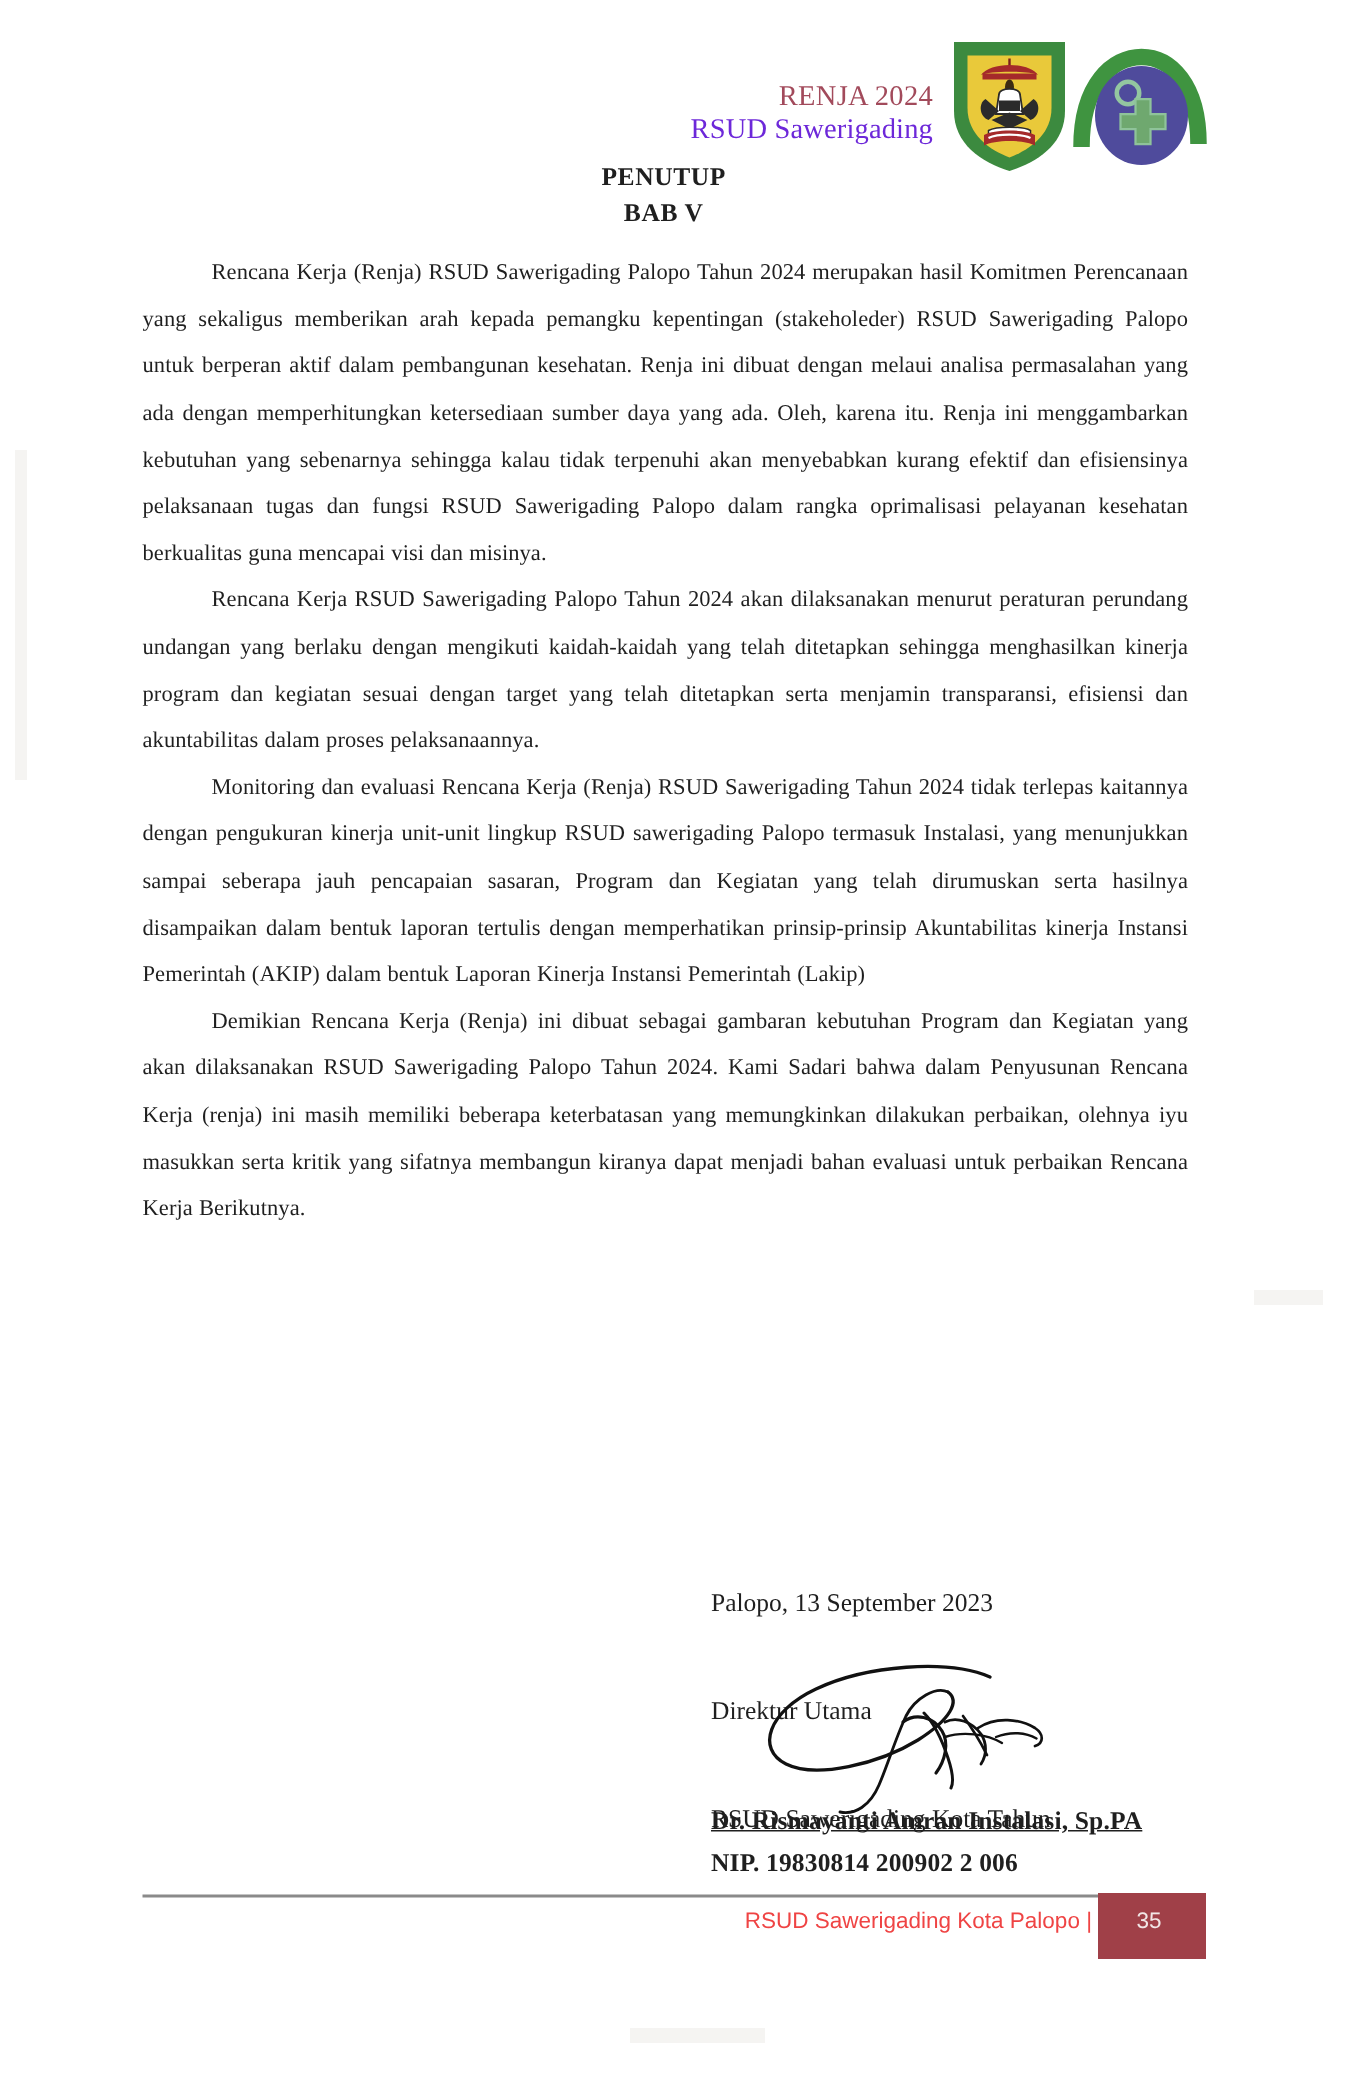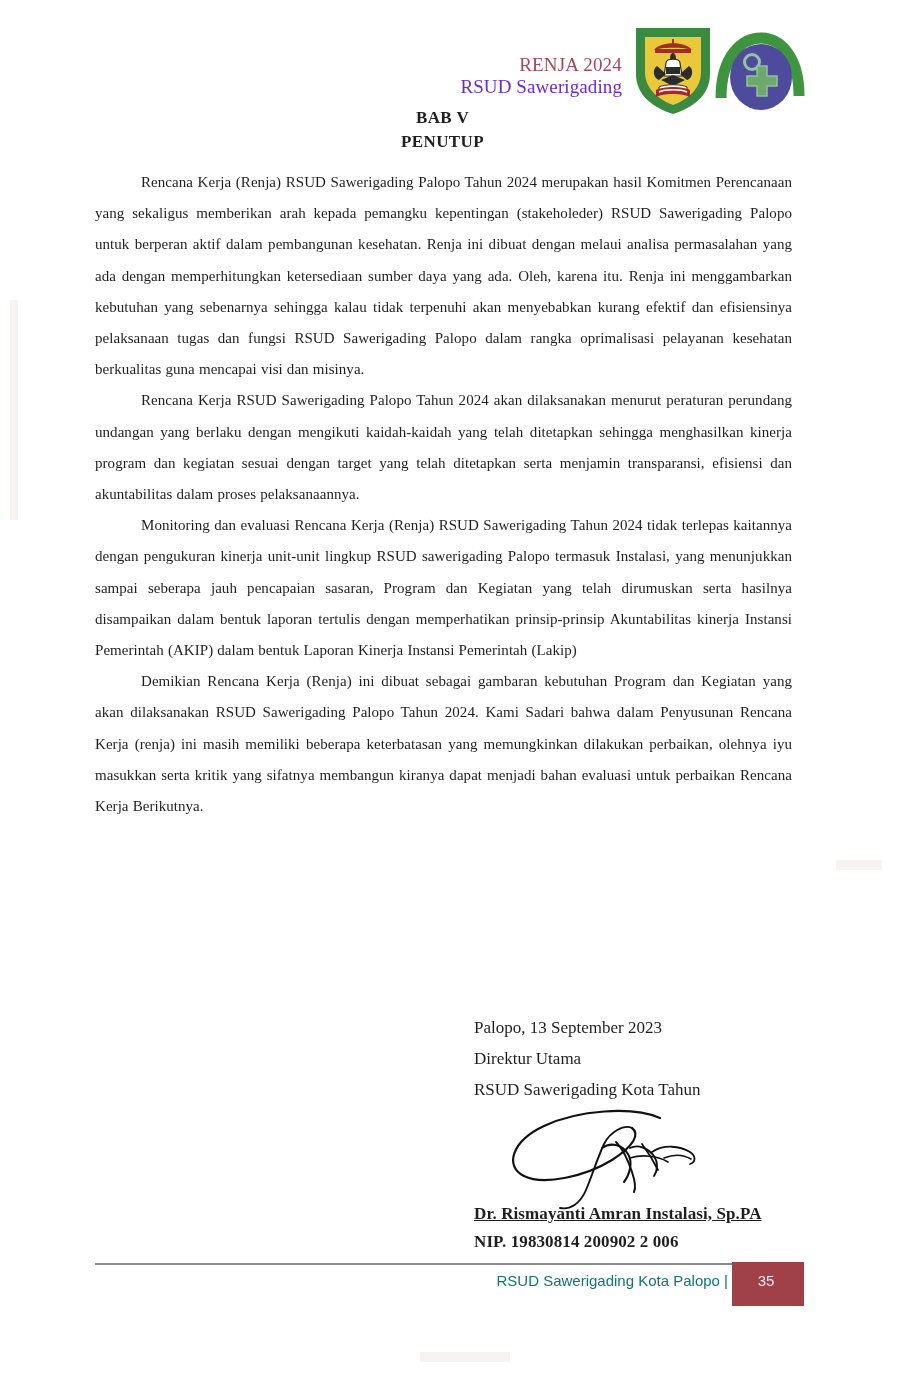--- a/index.html
+++ b/index.html
@@ -98,21 +98,21 @@
 
   
   .sign-block {
     position: absolute;
     top: 1012px;
     left: 474px;
     width: 330px;
     font-size: 17px;
     line-height: 31px;
   }
-  .sign-block div { white-space: nowrap; }
+  .sign-block div { white-space: nowrap; margin-top: 41px; }
 
   .signature-mark {
     position: absolute;
     top: 1104px;
     left: 482px;
     width: 230px;
     height: 110px;
     pointer-events: none;
   }
 
@@ -146,21 +146,21 @@
     background: #8a8a8a;
   }
   .footer-label {
     position: absolute;
     top: 1272px;
     left: 95px;
     width: 637px;
     text-align: right;
     font-family: "Liberation Sans", "DejaVu Sans", sans-serif;
     font-size: 15px;
-    color: #0f766e;
+    color: #ef4444;
     padding-right: 4px;
     box-sizing: border-box;
     white-space: nowrap;
   }
   .footer-pagebox {
     position: absolute;
     left: 732px;
     top: 1262px;
     width: 72px;
     height: 44px;
@@ -219,22 +219,22 @@
 
     <svg class="logo-hosp" viewBox="0 0 92 92">
       <path d="M7 76 C7 34 28 16 47 16 C66 16 85 34 85 74" fill="none" stroke="#3F9440" stroke-width="11" stroke-linecap="butt"></path>
       <ellipse cx="47" cy="55" rx="31" ry="33" fill="#4F4B9C"></ellipse>
       <circle cx="38" cy="40" r="7.5" fill="none" stroke="#93C6A0" stroke-width="3"></circle>
       <path d="M33 54 H43 V44 H53 V54 H63 V64 H53 V74 H43 V64 H33 Z" fill="#6FA86F" stroke="#8fc39a" stroke-width="1.5"></path>
     </svg>
   </div>
 
   <div class="chapter-title">
+    <div>PENUTUP</div>
     <div>BAB V</div>
-    <div>PENUTUP</div>
   </div>
 
   <div class="body-text">
     <p>Rencana Kerja (Renja) RSUD Sawerigading Palopo Tahun 2024 merupakan hasil Komitmen Perencanaan yang sekaligus memberikan arah kepada pemangku kepentingan (stakeholeder) RSUD Sawerigading Palopo untuk berperan aktif dalam pembangunan kesehatan. Renja ini dibuat dengan melaui analisa permasalahan yang ada dengan memperhitungkan ketersediaan sumber daya yang ada. Oleh, karena itu. Renja ini menggambarkan kebutuhan yang sebenarnya sehingga kalau tidak terpenuhi akan menyebabkan kurang efektif dan efisiensinya pelaksanaan tugas dan fungsi RSUD Sawerigading Palopo dalam rangka oprimalisasi pelayanan kesehatan berkualitas guna mencapai visi dan misinya.</p>
     <p>Rencana Kerja RSUD Sawerigading Palopo Tahun 2024 akan dilaksanakan menurut peraturan perundang undangan yang berlaku dengan mengikuti kaidah-kaidah yang telah ditetapkan sehingga menghasilkan kinerja program dan kegiatan sesuai dengan target yang telah ditetapkan serta menjamin transparansi, efisiensi dan akuntabilitas dalam proses pelaksanaannya.</p>
     <p>Monitoring dan evaluasi Rencana Kerja (Renja) RSUD Sawerigading Tahun 2024 tidak terlepas kaitannya dengan pengukuran kinerja unit-unit lingkup RSUD sawerigading Palopo termasuk Instalasi, yang menunjukkan sampai seberapa jauh pencapaian sasaran, Program dan Kegiatan yang telah dirumuskan serta hasilnya disampaikan dalam bentuk laporan tertulis dengan memperhatikan prinsip-prinsip Akuntabilitas kinerja Instansi Pemerintah (AKIP) dalam bentuk Laporan Kinerja Instansi Pemerintah (Lakip)</p>
     <p>Demikian Rencana Kerja (Renja) ini dibuat sebagai gambaran kebutuhan Program dan Kegiatan yang akan dilaksanakan RSUD Sawerigading Palopo Tahun 2024. Kami Sadari bahwa dalam Penyusunan Rencana Kerja (renja) ini masih memiliki beberapa keterbatasan yang memungkinkan dilakukan perbaikan, olehnya iyu masukkan serta kritik yang sifatnya membangun kiranya dapat menjadi bahan evaluasi untuk perbaikan Rencana Kerja Berikutnya.</p>
   </div>
 
   <div class="sign-block">

